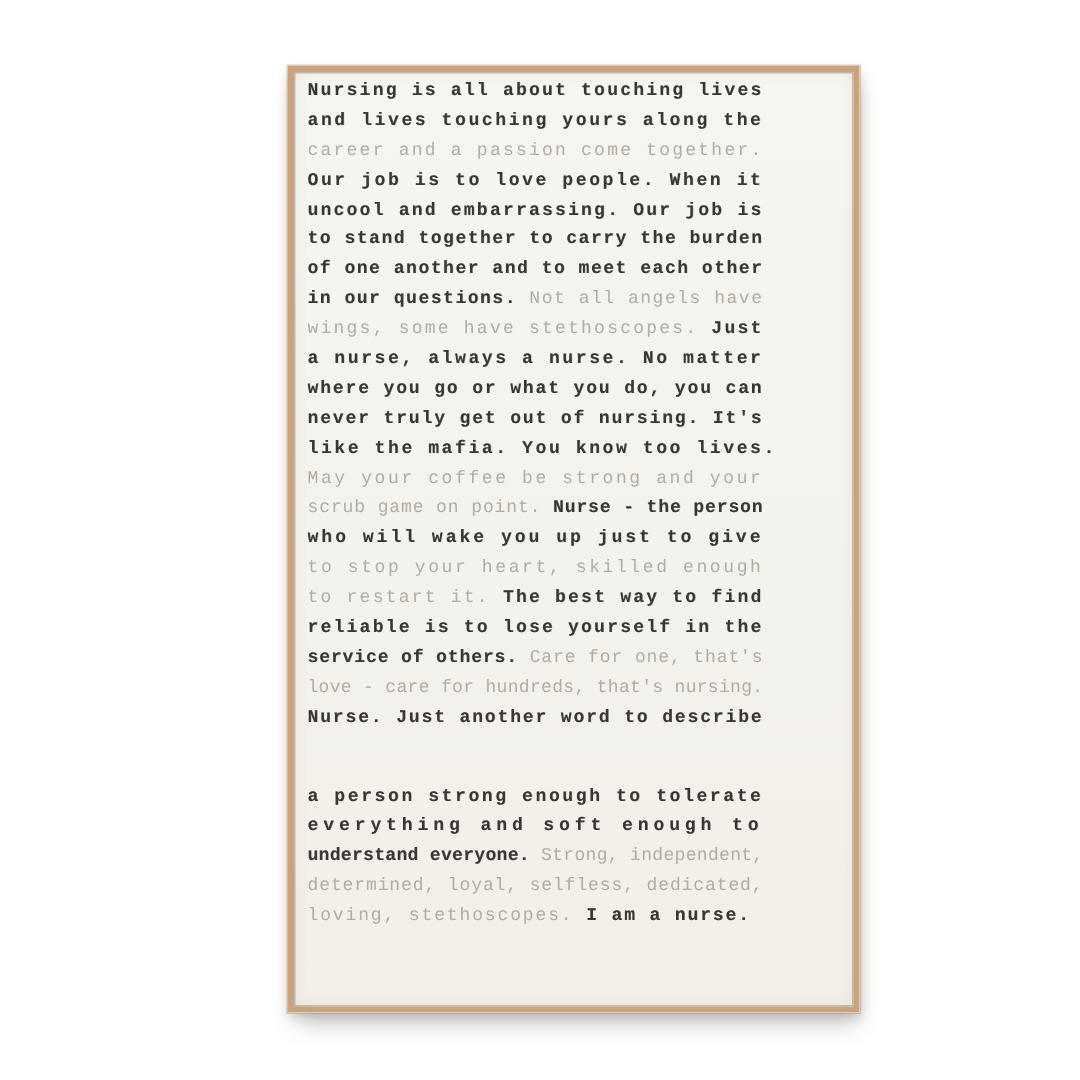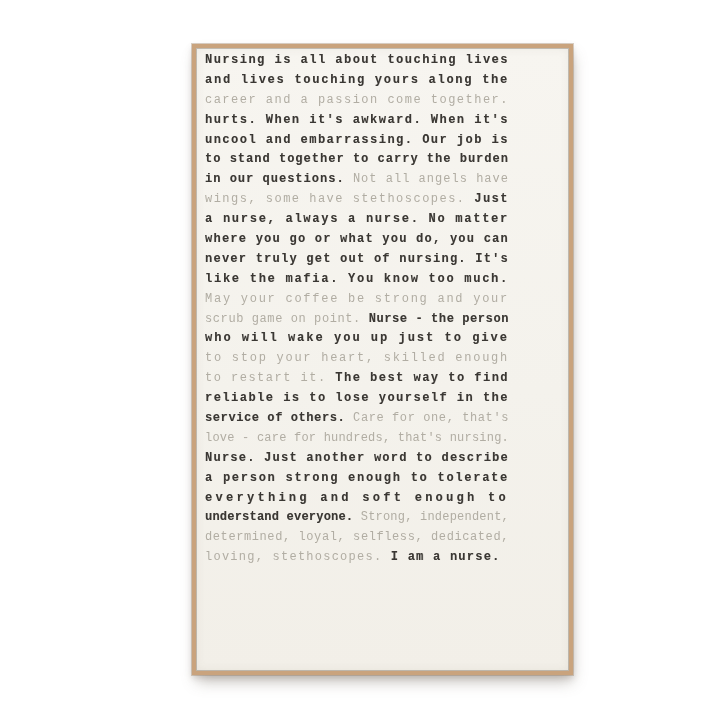--- a/index.html
+++ b/index.html
@@ -58,38 +58,39 @@
 </style>
 </head>
 <body>
 
 <div class="photo">
   <div class="sign">
     <div class="sign-text">
         <div class="line" style="letter-spacing: 1.48415px;"><span class="ink-dark">Nursing is all about touching lives</span></div>
         <div class="line" style="letter-spacing: 1.73961px;"><span class="ink-dark">and lives touching yours along the</span></div>
         <div class="line" style="letter-spacing: 1.48415px;"><span class="ink-light">career and a passion come together.</span></div>
-        <div class="line" style="letter-spacing: 1.48415px;"><span class="ink-dark">hurts. When it's awkward. When it's</span></div>
+        <div class="line" style="letter-spacing: 1.73961px;"><span class="ink-dark">Our job is to love people. When it</span></div>
         <div class="line" style="letter-spacing: 1.48415px;"><span class="ink-dark">uncool and embarrassing. Our job is</span></div>
         <div class="line" style="letter-spacing: 1.01465px;"><span class="ink-dark">to stand together to carry the burden</span></div>
+        <div class="line" style="letter-spacing: 1.01465px;"><span class="ink-dark">of one another and to meet each other</span></div>
         <div class="line" style="letter-spacing: 1.01465px;"><span class="ink-dark">in our questions.</span><span class="ink-light"> Not all angels have</span></div>
         <div class="line" style="letter-spacing: 1.48415px;"><span class="ink-light">wings, some have stethoscopes.</span><span class="ink-dark"> Just</span></div>
         <div class="line" style="letter-spacing: 1.73961px;"><span class="ink-dark">a nurse, always a nurse. No matter</span></div>
         <div class="line" style="letter-spacing: 1.24288px;"><span class="ink-dark">where you go or what you do, you can</span></div>
         <div class="line" style="letter-spacing: 1.24288px;"><span class="ink-dark">never truly get out of nursing. It's</span></div>
-        <div class="line" style="letter-spacing: 1.73961px;"><span class="ink-dark">like the mafia. You know too much.</span></div>
+        <div class="line" style="letter-spacing: 1.73961px;"><span class="ink-dark">like the mafia. You know too lives.</span></div>
         <div class="line" style="letter-spacing: 1.73961px;"><span class="ink-light">May your coffee be strong and your</span></div>
         <div class="line" style="letter-spacing: 0.593309px;"><span class="ink-light">scrub game on point.</span><span class="ink-dark"> Nurse - the person</span></div>
         <div class="line" style="letter-spacing: 2.01056px;"><span class="ink-dark">who will wake you up just to give</span></div>
         <div class="line" style="letter-spacing: 1.73961px;"><span class="ink-light">to stop your heart, skilled enough</span></div>
         <div class="line" style="letter-spacing: 1.48415px;"><span class="ink-light">to restart it.</span><span class="ink-dark"> The best way to find</span></div>
         <div class="line" style="letter-spacing: 1.48415px;"><span class="ink-dark">reliable is to lose yourself in the</span></div>
         <div class="line" style="letter-spacing: 0.593309px;"><span class="ink-dark">service of others.</span><span class="ink-light"> Care for one, that's</span></div>
         <div class="line" style="letter-spacing: 0.213072px;"><span class="ink-light">love - care for hundreds, that's nursing.</span></div>
         <div class="line" style="letter-spacing: 1.24288px;"><span class="ink-dark">Nurse. Just another word to describe</span></div>
-        <div class="line" style="letter-spacing: 1.73961px;"><span class="ink-dark">a person strong enough to tolerate</span></div>
+        <div class="line" style="letter-spacing: 1.73961px; margin-top: 33px;"><span class="ink-dark">a person strong enough to tolerate</span></div>
         <div class="line" style="letter-spacing: 3.2812px;"><span class="ink-dark">everything and soft enough to</span></div>
         <div class="line" style="letter-spacing: 0.213072px;"><span class="ink-dark">understand everyone.</span><span class="ink-light"> Strong, independent,</span></div>
         <div class="line" style="letter-spacing: 0.593309px;"><span class="ink-light">determined, loyal, selfless, dedicated,</span></div>
         <div class="line" style="letter-spacing: 1.24288px;"><span class="ink-light">loving, stethoscopes.</span><span class="ink-dark"> I am a nurse.</span></div>
       </div>
   </div>
 </div>
 
 </body></html>

